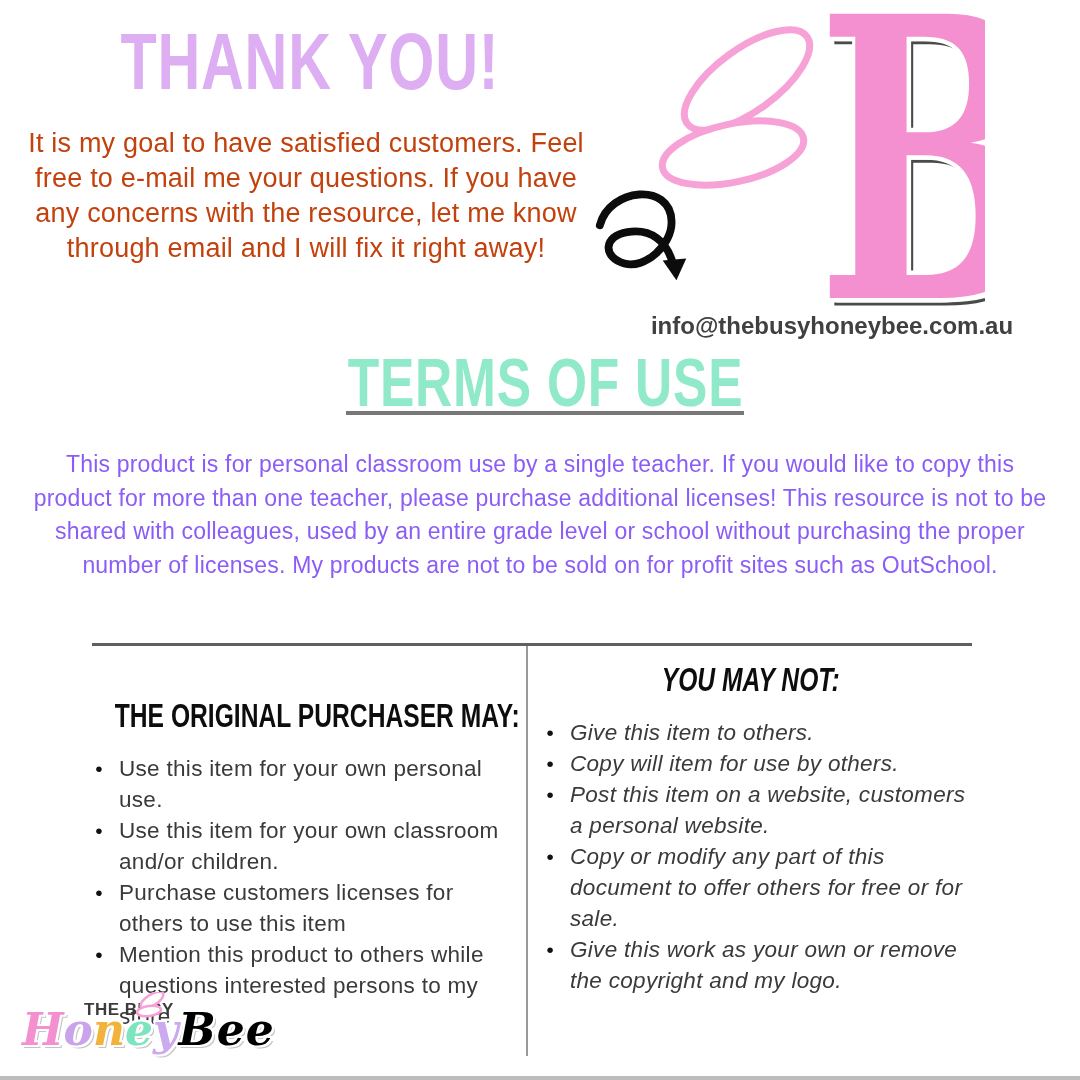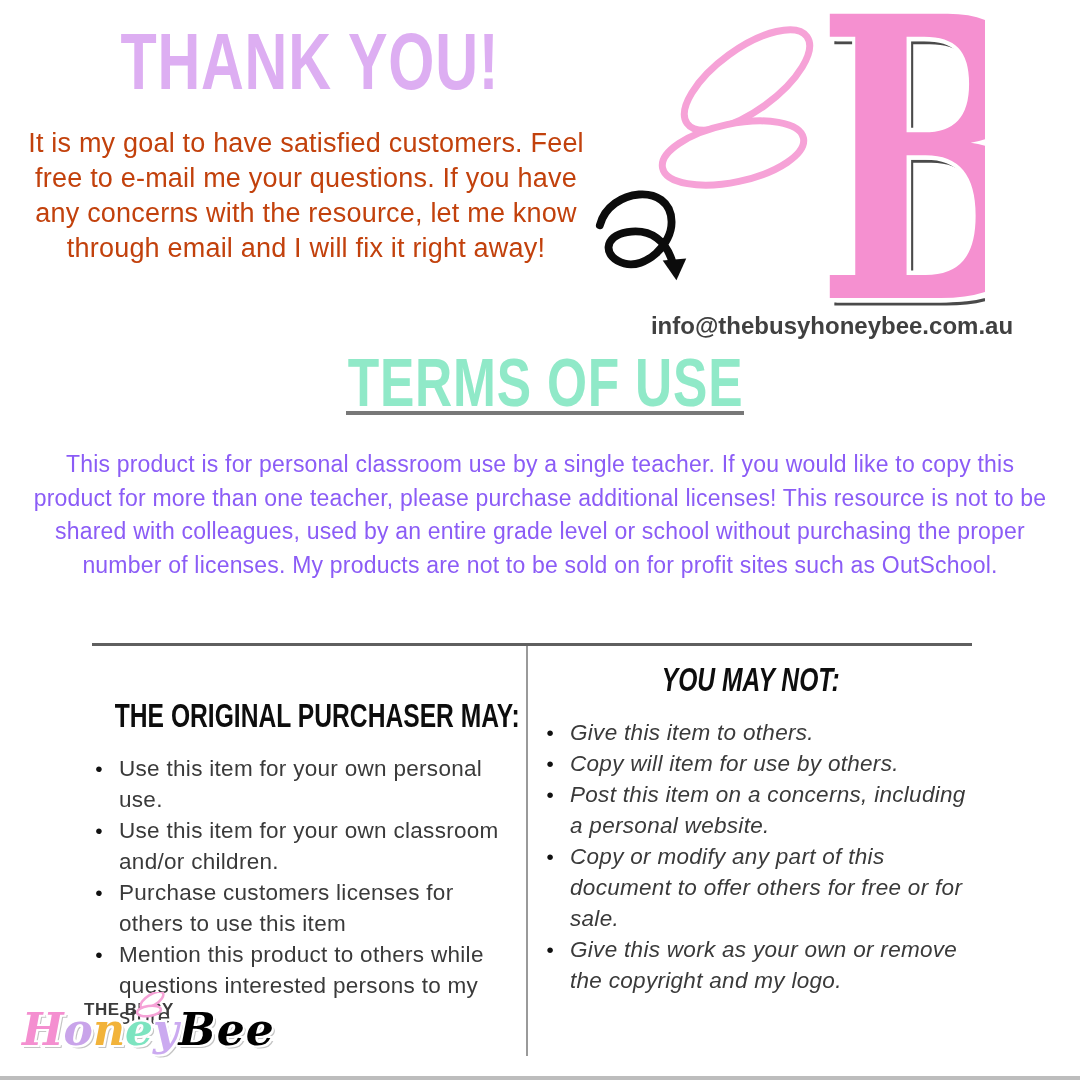--- a/index.html
+++ b/index.html
@@ -151,21 +151,21 @@
       <li>
         <span class="dot">•</span>
         <span class="txt">Give this item to others.</span>
       </li>
       <li>
         <span class="dot">•</span>
         <span class="txt">Copy will item for use by others.</span>
       </li>
       <li>
         <span class="dot">•</span>
-        <span class="txt">Post this item on a concerns, including a personal website.</span>
+        <span class="txt">Post this item on a website, customers a personal website.</span>
       </li>
       <li>
         <span class="dot">•</span>
         <span class="txt">Copy or modify any part of this document to offer others for free or for sale.</span>
       </li>
       <li>
         <span class="dot">•</span>
         <span class="txt">Give this work as your own or remove the copyright and my logo.</span>
       </li>
     </ul>

